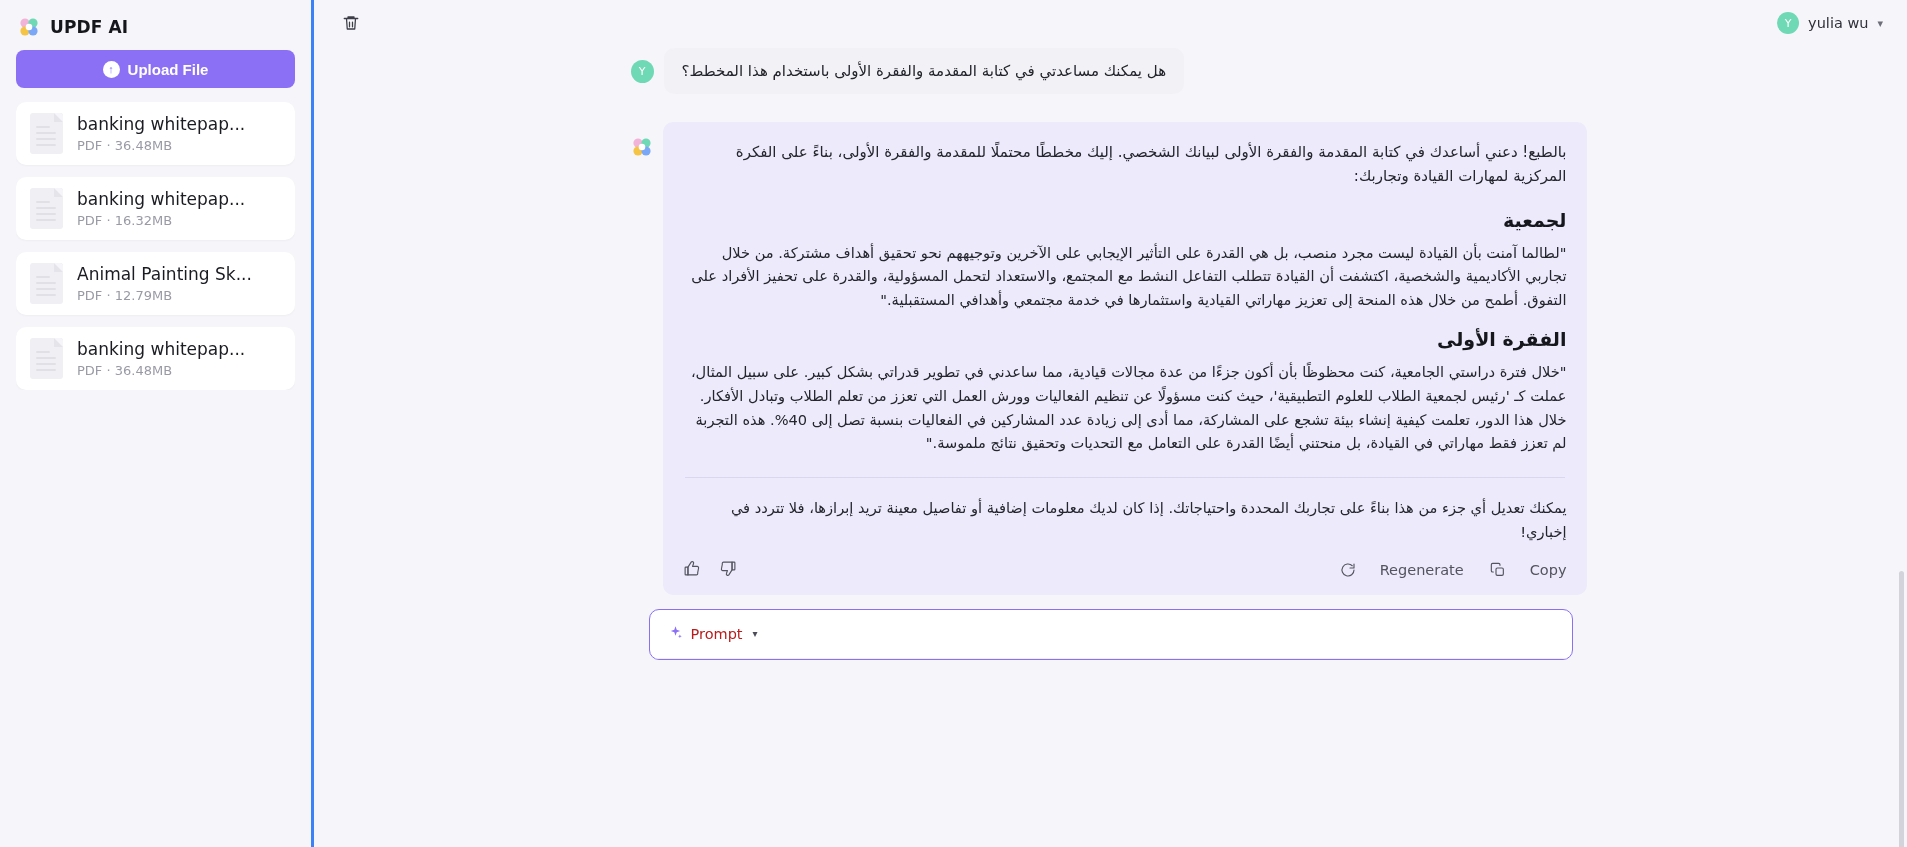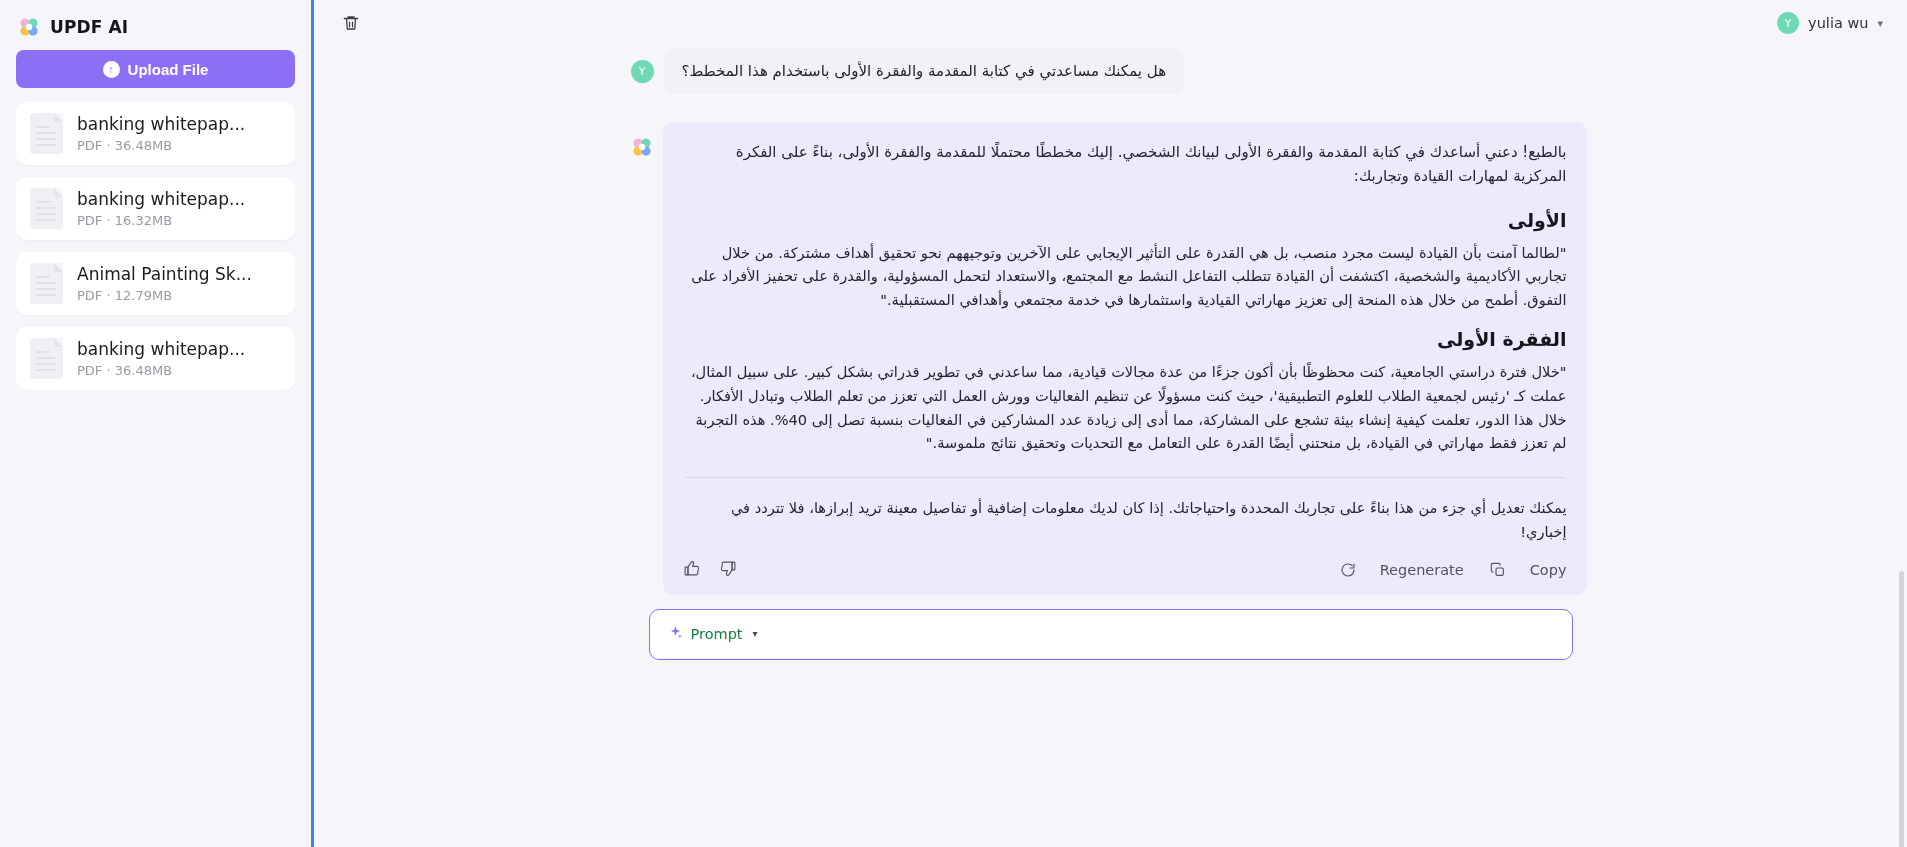--- a/index.html
+++ b/index.html
@@ -128,21 +128,21 @@
   .composer {
     width: 924px;
     border: 1.6px solid #8b70f6; border-radius: 10px;
     background: #fff; overflow: hidden;
   }
   .composer-top {
     height: 49px; display: flex; align-items: center; gap: 8px;
     padding: 0 18px; border-bottom: 1px solid #eeeef3;
   }
   .spark { color: #8b70f6; font-size: 14px; }
-  .prompt-label { font-size: 14.5px; color: #15803d; font-weight: 500; }
+  .prompt-label { font-size: 14.5px; color: #b91c1c; font-weight: 500; }
   .prompt-caret { font-size: 10px; color: #4b4c57; margin-left: 2px; }
   .composer-bot { height: 62px; display: flex; align-items: center; padding: 0 14px 0 18px; gap: 14px; }
   .clip { color: #7b7c88; cursor: pointer; display:flex; }
   .ask-input {
     flex: 1; border: none; outline: none; font-size: 15px; color: #2c2d36;
     font-family: inherit; background: transparent;
   }
   .ask-input::placeholder { color: #a6a7b2; }
   .hint { font-size: 13px; color: #b3b4bd; white-space: nowrap; }
   .send-btn {
@@ -260,21 +260,21 @@
               <circle cx="7" cy="7" r="4.6" fill="#f2b3d8"></circle>
               <circle cx="15" cy="7" r="4.6" fill="#6fd8b4"></circle>
               <circle cx="7" cy="15" r="4.6" fill="#f6c445"></circle>
               <circle cx="15" cy="15" r="4.6" fill="#7aa8f6"></circle>
               <circle cx="11" cy="11" r="3.3" fill="#ffffff"></circle>
             </svg>
           </div>
           <div class="bubble-ai">
             <div class="ai-p">بالطبع! دعني أساعدك في كتابة المقدمة والفقرة الأولى لبيانك الشخصي. إليك مخططًا محتملًا للمقدمة والفقرة الأولى، بناءً على الفكرة المركزية لمهارات القيادة وتجاربك:</div>
 
-            <div class="ai-h">الأولى</div>
+            <div class="ai-h">لجمعية</div>
             <div class="ai-para">"لطالما آمنت بأن القيادة ليست مجرد منصب، بل هي القدرة على التأثير الإيجابي على الآخرين وتوجيههم نحو تحقيق أهداف مشتركة. من خلال تجاربي الأكاديمية والشخصية، اكتشفت أن القيادة تتطلب التفاعل النشط مع المجتمع، والاستعداد لتحمل المسؤولية، والقدرة على تحفيز الأفراد على التفوق. أطمح من خلال هذه المنحة إلى تعزيز مهاراتي القيادية واستثمارها في خدمة مجتمعي وأهدافي المستقبلية."</div>
 
             <div class="ai-h">الفقرة الأولى</div>
             <div class="ai-para">"خلال فترة دراستي الجامعية، كنت محظوظًا بأن أكون جزءًا من عدة مجالات قيادية، مما ساعدني في تطوير قدراتي بشكل كبير. على سبيل المثال، عملت كـ 'رئيس لجمعية الطلاب للعلوم التطبيقية'، حيث كنت مسؤولًا عن تنظيم الفعاليات وورش العمل التي تعزز من تعلم الطلاب وتبادل الأفكار. خلال هذا الدور، تعلمت كيفية إنشاء بيئة تشجع على المشاركة، مما أدى إلى زيادة عدد المشاركين في الفعاليات بنسبة تصل إلى 40%. هذه التجربة لم تعزز فقط مهاراتي في القيادة، بل منحتني أيضًا القدرة على التعامل مع التحديات وتحقيق نتائج ملموسة."</div>
 
             <div class="ai-divider"></div>
 
             <div class="ai-para">يمكنك تعديل أي جزء من هذا بناءً على تجاربك المحددة واحتياجاتك. إذا كان لديك معلومات إضافية أو تفاصيل معينة تريد إبرازها، فلا تتردد في إخباري!</div>
 
             <div class="ai-actions">

